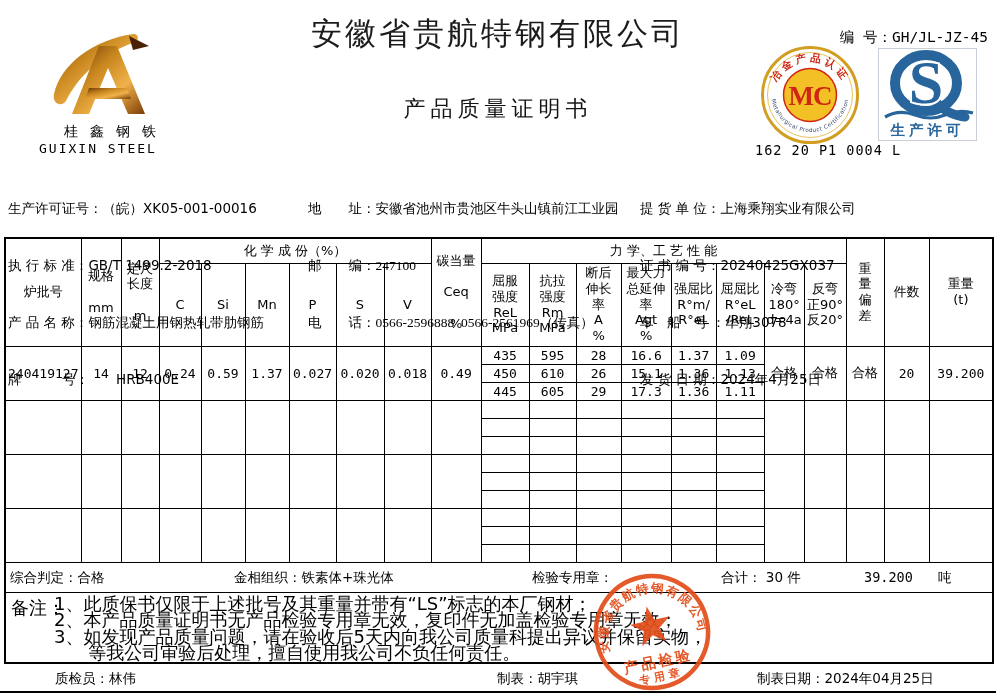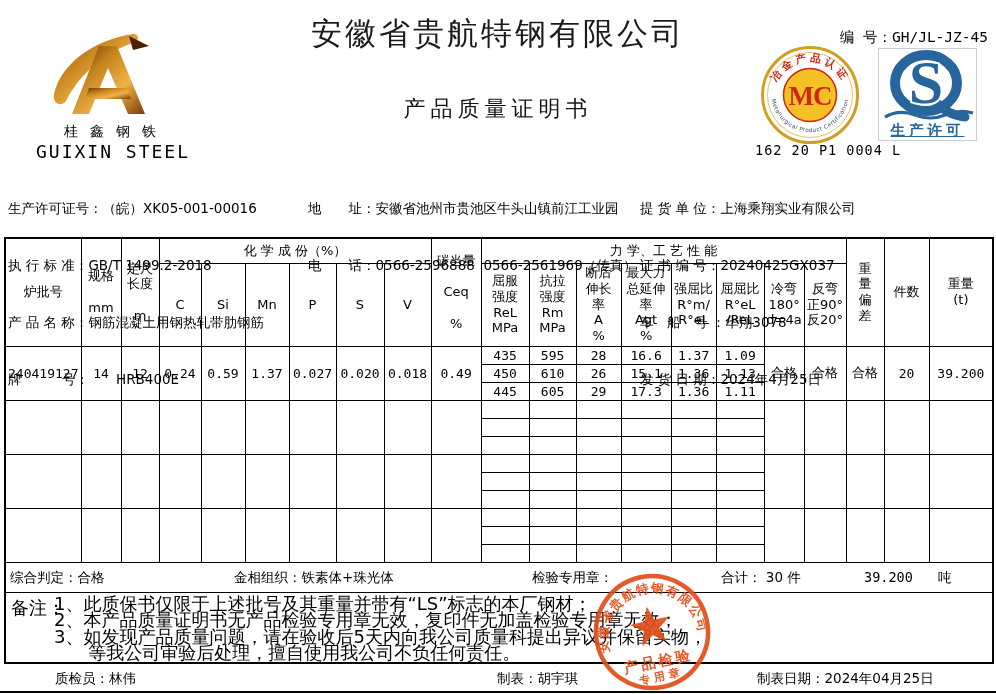--- a/index.html
+++ b/index.html
@@ -27,34 +27,34 @@
     font-size: 22px; letter-spacing: 5px; color: #141414;
   }
   .serial-no {
     top: 28px; right: 8px; font-size: 14.5px;
     font-family: "DejaVu Sans Mono", monospace;
   }
 
   
   .logo-left { left: 36px; top: 30px; width: 124px; text-align: center; }
   .logo-left .cn { font-size: 14px; letter-spacing: 12px; margin-left: 28px; white-space: nowrap; margin-top: 1px; font-family: Liberation Mono, monospace;}
-  .logo-left .en { font-family: "DejaVu Sans Mono", monospace; font-size: 18px; letter-spacing: 2px; white-space: nowrap; }
+  .logo-left .en { font-family: "DejaVu Sans Mono", monospace; font-size: 13px; letter-spacing: 2px; white-space: nowrap; }
 
   
   .mc-logo { left: 760px; top: 45px; width: 100px; }
   .mc-code { left: 755px; top: 142px; font-family: "DejaVu Sans Mono", monospace; font-size: 13.5px; letter-spacing: 1px; }
 
   
   .qs-logo { left: 878px; top: 48px; width: 99px; height: 93px; border: 1px solid #c9cfd6; background:#fff; text-align:center; }
-  .qs-label { color: #27659c; font-weight: bold; font-size: 14.5px; letter-spacing: 4px; margin-top: -6px; white-space: nowrap; text-decoration: underline;}
+  .qs-label { color: #27659c; font-weight: bold; font-size: 14.5px; letter-spacing: 4px; margin-top: -6px; white-space: nowrap;}
 
   
   .info-col { top: 161px; font-size: 13.5px; line-height: 19px; white-space: pre; }
   .info-col.c1 { left: 8px; }
-  .info-col.c2 { left: 308px; }
+  .info-col.c2 { left: 308px; font-family: Liberation Serif, serif; }
   .info-col.c3 { left: 640px; }
   .info-line { height: 19px; }
 
   
   table.cert {
     position: absolute; left: 4px; top: 237px;
     border-collapse: collapse; table-layout: fixed;
     width: 988px;
     border: 2px solid #000;
   }
@@ -155,20 +155,21 @@
 </div>
 
 <div class="abs info-col c1">
   <div class="info-line"><span>生产许可证号：</span><span>（皖）XK05-001-00016</span></div>
   <div class="info-line"><span>执 行 标 准：</span><span>GB/T 1499.2-2018</span></div>
   <div class="info-line"><span>产 品 名 称：</span><span>钢筋混凝土用钢热轧带肋钢筋</span></div>
   <div class="info-line"><span>牌　　　号：</span><span>　　HRB400E</span></div>
 </div>
 <div class="abs info-col c2">
   <div class="info-line"><span>地　　址：</span><span>安徽省池州市贵池区牛头山镇前江工业园</span></div>
+  <div class="info-line"><span>邮　　编：</span><span>247100</span></div>
   <div class="info-line"><span>电　　话：</span><span>0566-2596888  0566-2561969（传真）</span></div>
 </div>
 <div class="abs info-col c3">
   <div class="info-line"><span>提 货 单 位：</span><span>上海乘翔实业有限公司</span></div>
   <div class="info-line"><span>证 书 编 号：</span><span>20240425GX037</span></div>
   <div class="info-line"><span>车　船　号 ：</span><span>华翔3078</span></div>
   <div class="info-line"><span>发 货 日 期：</span><span>2024年4月25日</span></div>
 </div>
 
 <table class="cert">

